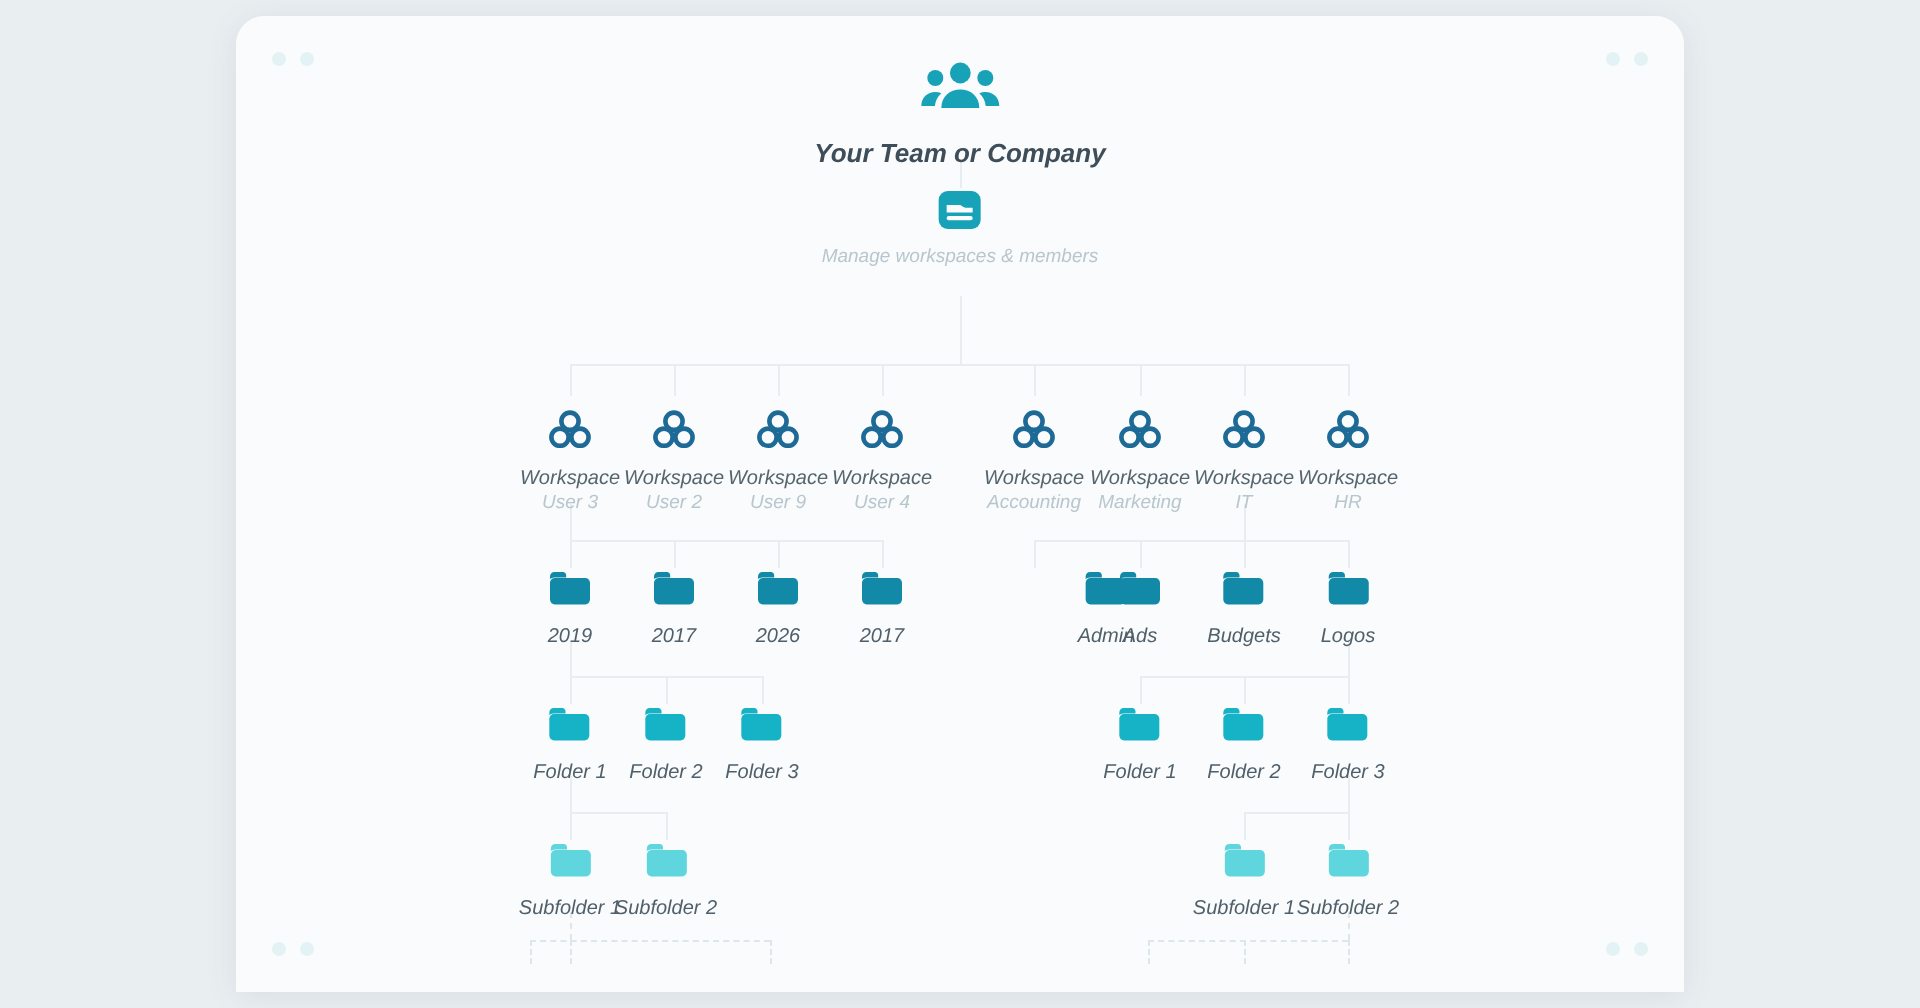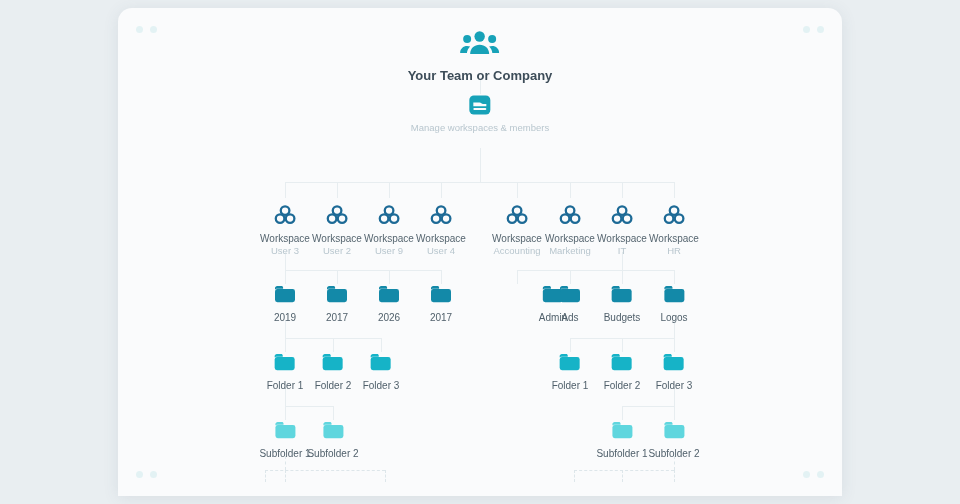--- a/index.html
+++ b/index.html
@@ -1,21 +1,21 @@
 <!DOCTYPE html>
 <html><head>
 <meta charset="utf-8">
 <style>
   html,body{margin:0;padding:0;}
   body{
     width:960px;height:504px;overflow:hidden;
     background:#e9eef1;
     font-family:"Liberation Sans","DejaVu Sans",sans-serif;
   }
-  #stage{position:relative;width:960px;height:382px;}
+  #stage{position:relative;width:960px;height:382px;font-style:italic;}
 
   
   #card{
     position:absolute;left:118px;top:8px;width:724px;height:488px;
     background:#fafbfc;
     border-radius:14px 14px 0 0;
     box-shadow:0 2px 16px rgba(70,90,110,.10);
     overflow:hidden;
   }
   .chrome-dot{

